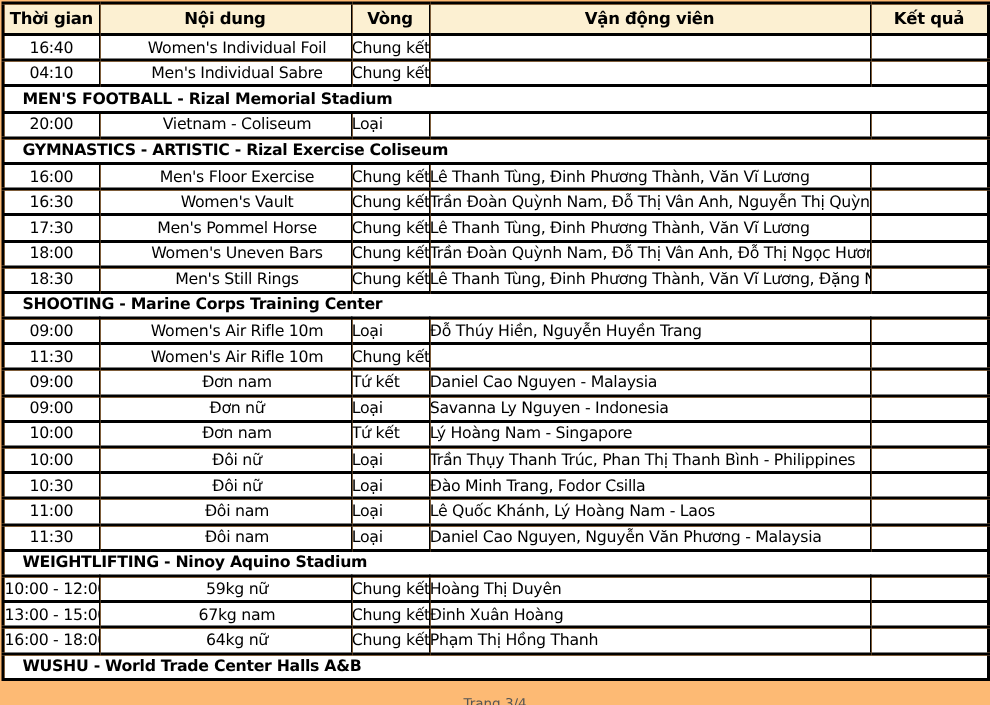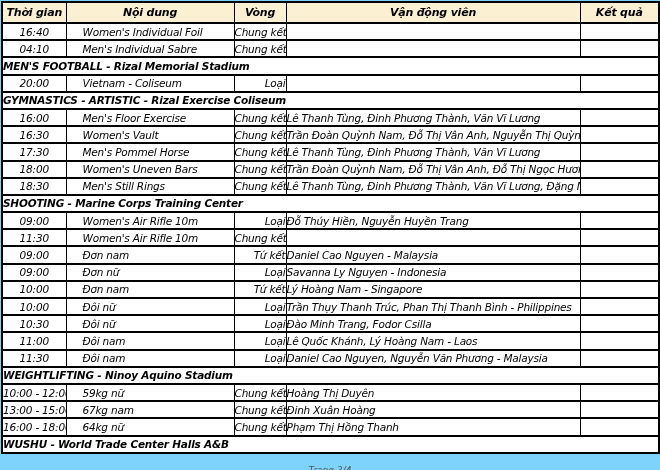--- a/index.html
+++ b/index.html
@@ -11,22 +11,21 @@
     width: 660px;
     height: 470px;
     position: relative;
     overflow: hidden;
     font-family: "DejaVu Sans", "Liberation Sans", sans-serif;
     color: #000;
   }
   .page {
     position: absolute;
     inset: 0;
-    background: #7dd3fc;
-    font-style: italic;
+    background: #fdba74;
   }
   table.schedule {
     border-collapse: collapse;
     table-layout: fixed;
     width: 657px;
     margin: 1px 0 0 1px;
     border: 2px solid #000;
   }
   col.c0 { width: 64px; }
   col.c1 { width: 168px; }
@@ -51,27 +50,27 @@
     text-align: center;
     vertical-align: middle;
   }
   tbody td {
     height: 15.2px;
     font-size: 10.5px;
     vertical-align: middle;
     background: #fff;
   }
   td.c-time  { text-align: center; }
-  td.c-event { text-align: left; padding-left: 16px; }
-  td.c-round { text-align: right; }
+  td.c-event { text-align: center; padding-left: 16px; }
+  td.c-round { text-align: left; }
   td.c-ath   { text-align: left; padding-left: 0; }
   td.c-res   { }
   td.c-section {
     text-align: left;
-    padding-left: 0;
+    padding-left: 12px;
     font-weight: bold;
     font-size: 10.5px;
   }
   .page-footer {
     position: absolute;
     left: 0;
     right: 0;
     top: 465px;
     text-align: center;
     font-size: 9px;

